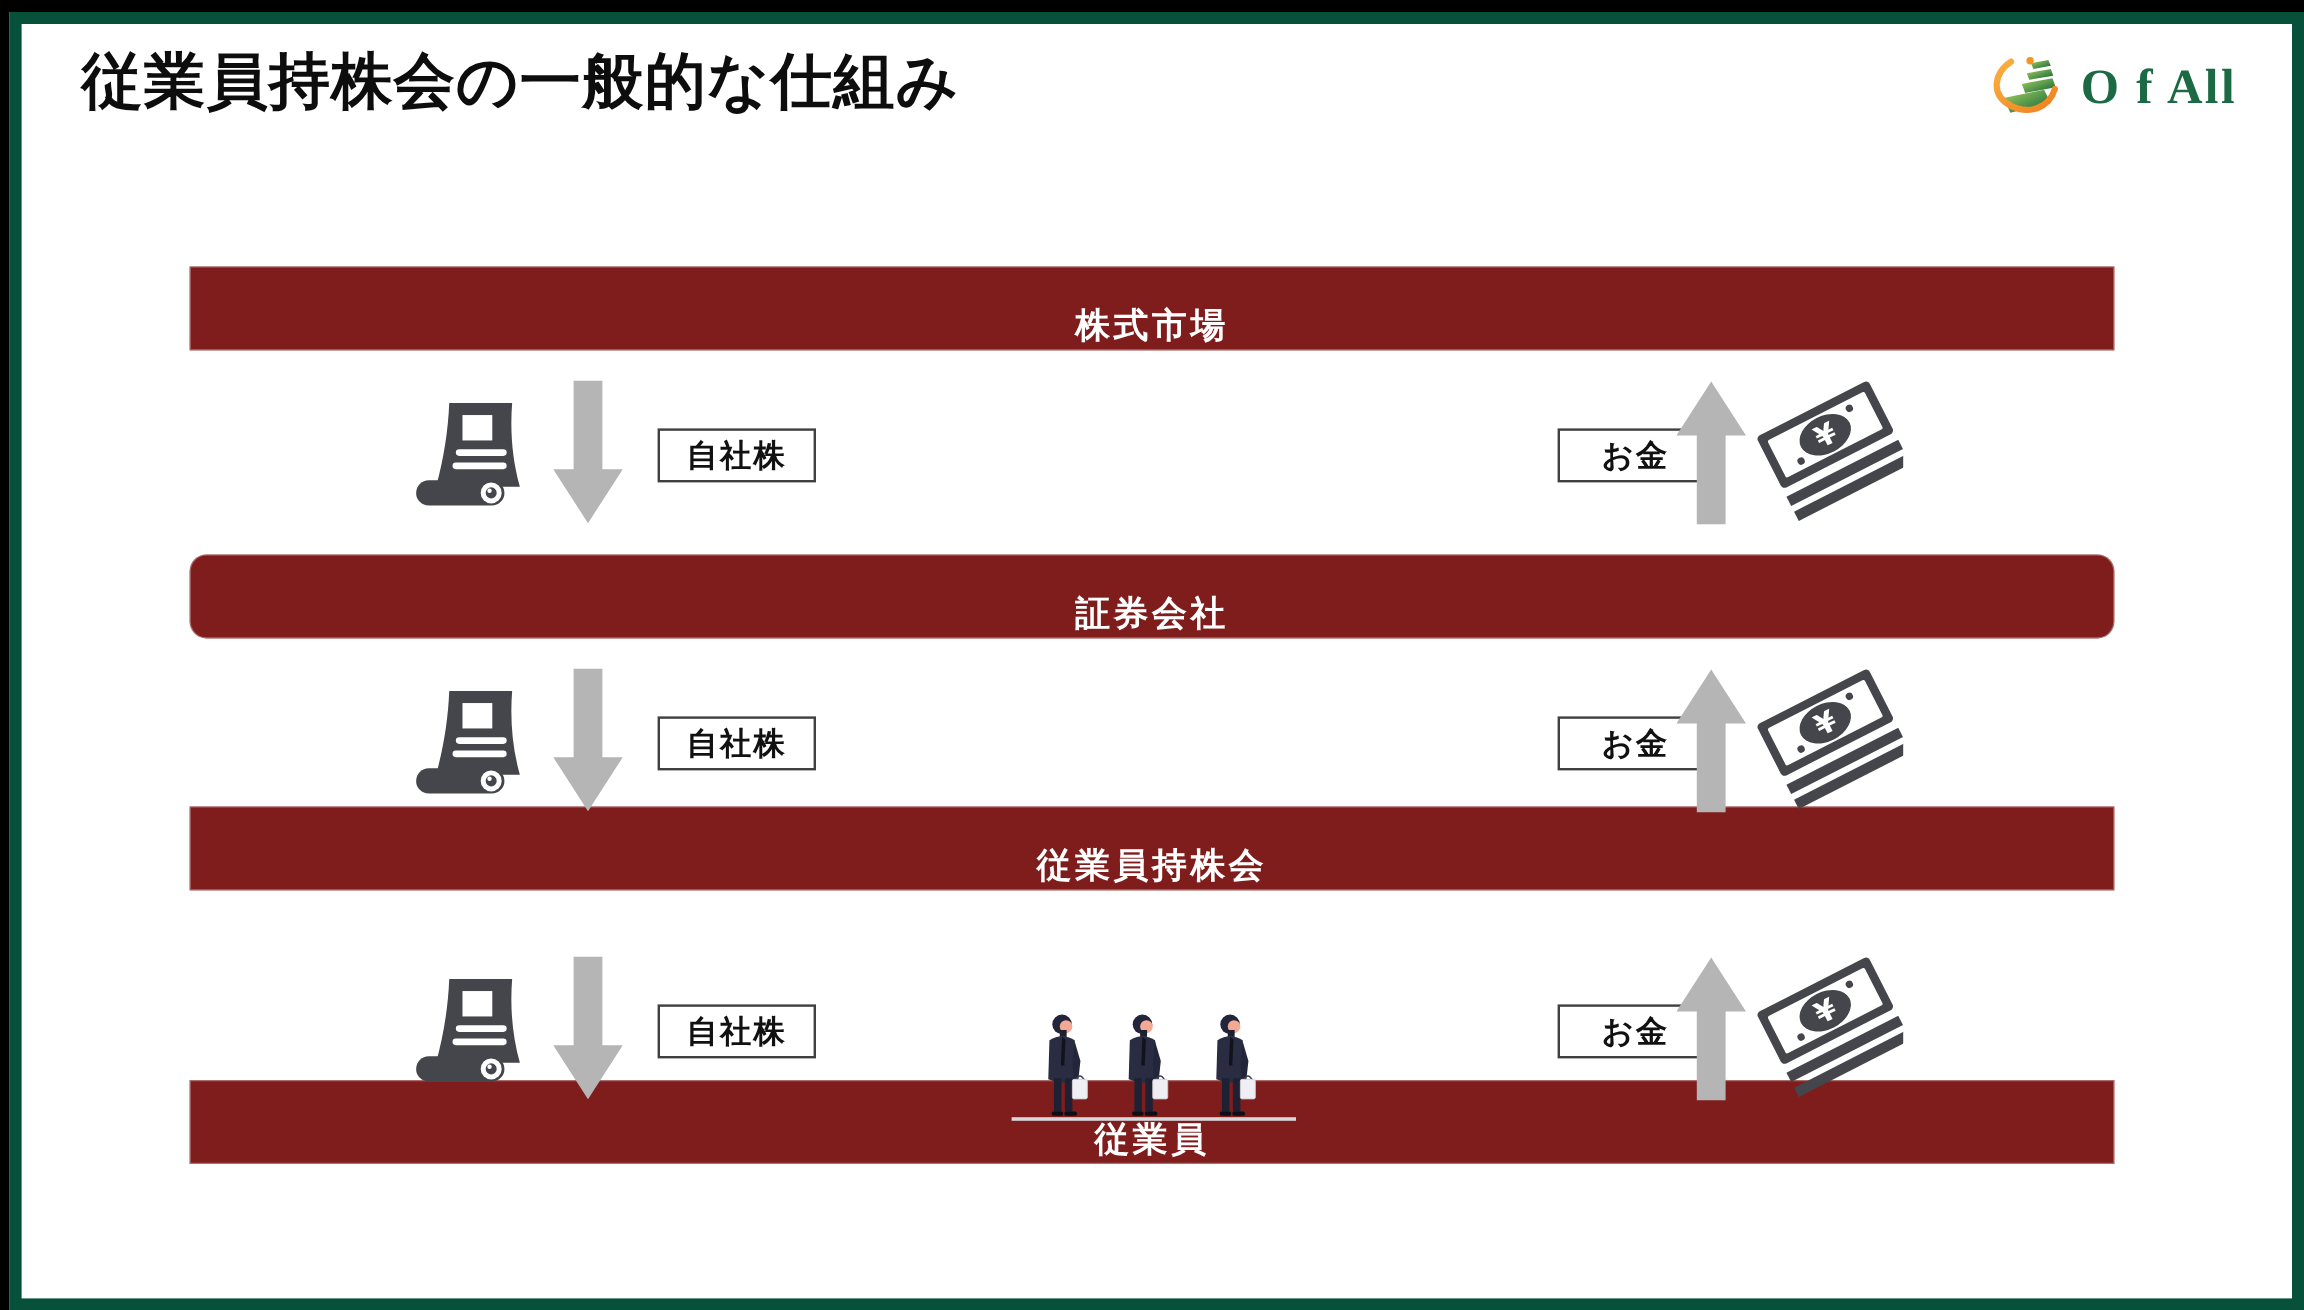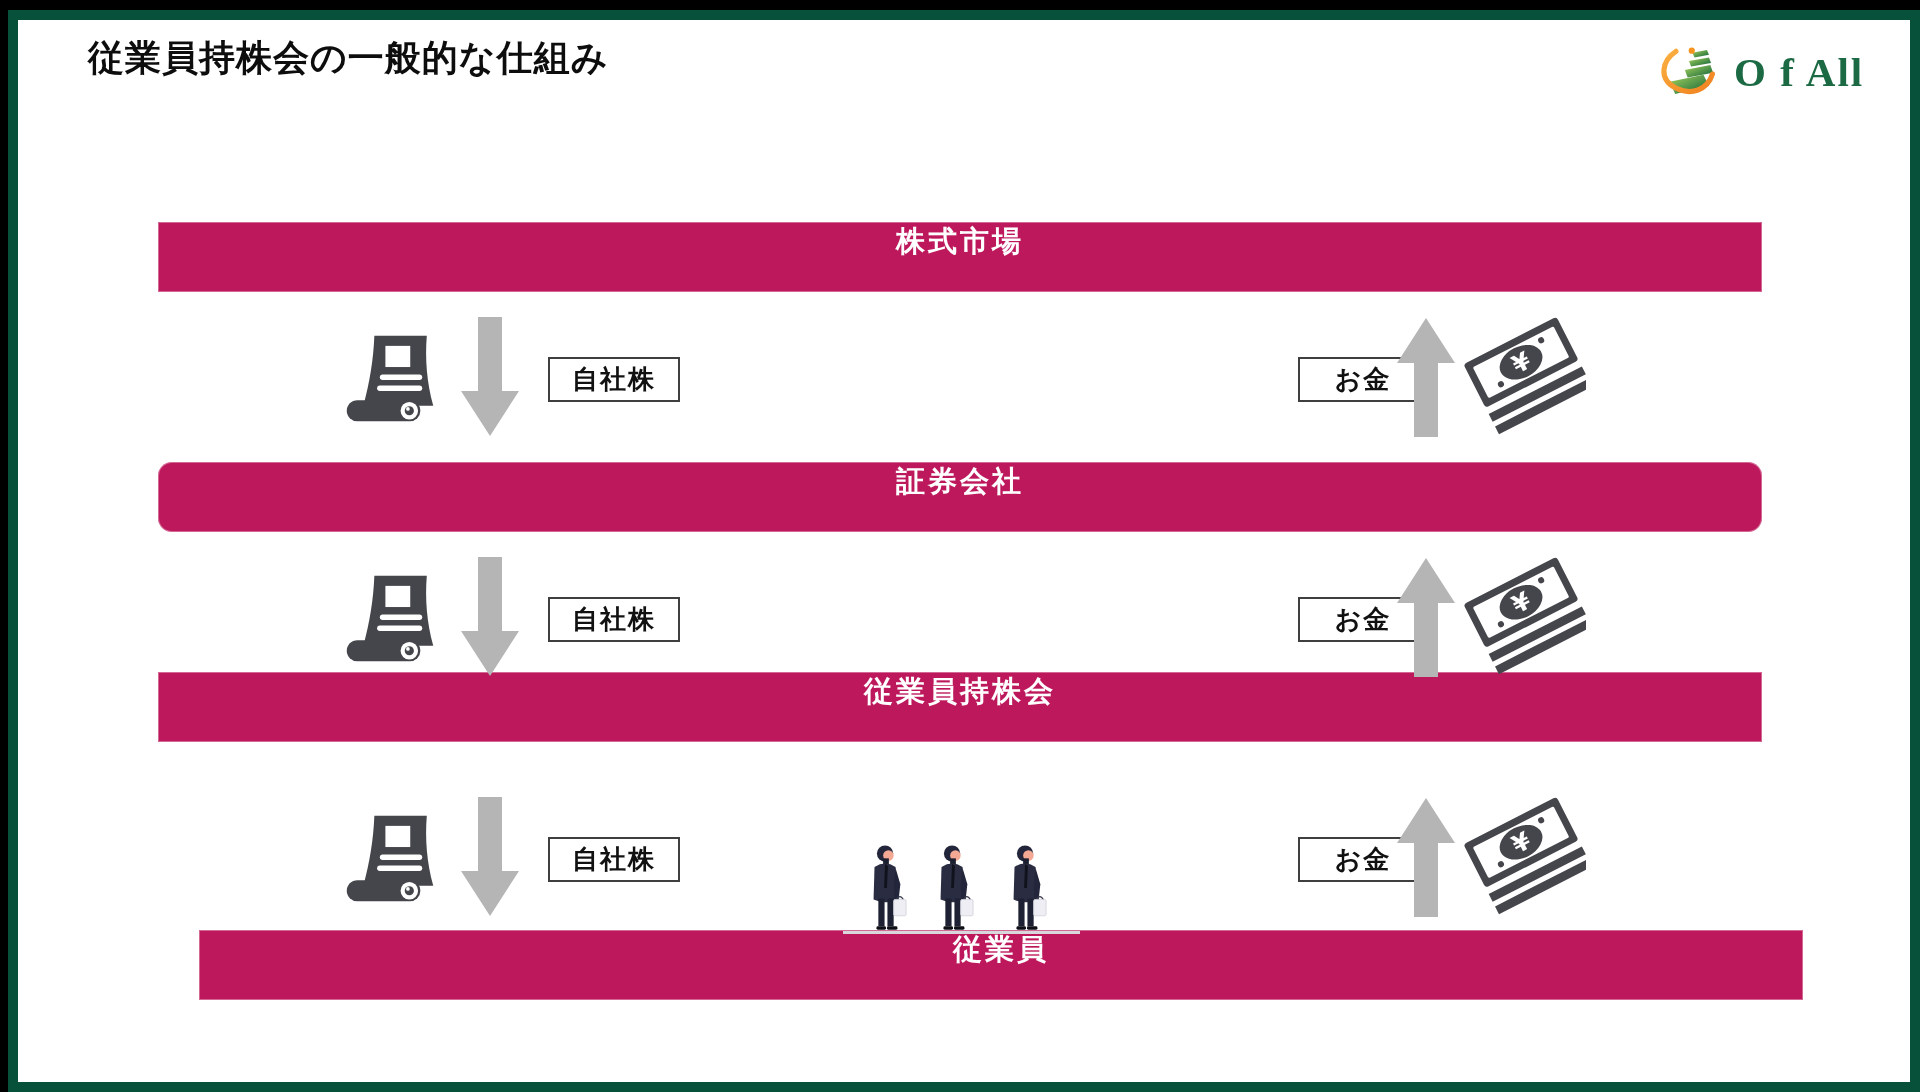--- a/index.html
+++ b/index.html
@@ -11,44 +11,44 @@
     font-family:"Liberation Sans","DejaVu Sans",sans-serif;
   }
   .slide-frame{
     position:absolute;left:8px;top:10px;
     width:1912px;height:1082px;
     box-sizing:border-box;
     background:#ffffff;
     border:10px solid #07503a;
   }
   .page-title{
-    position:absolute;left:88px;top:34px;
-    font-size:36px;font-weight:800;color:#0d0d0d;
+    position:absolute;left:68px;top:34px;
+    font-size:51px;font-weight:800;color:#0d0d0d;
     letter-spacing:1px;
   }
   
   .logo{position:absolute;left:1658px;top:36px;width:230px;height:72px;display:flex;align-items:center;}
   .logo-icon{width:62px;height:68px;flex:0 0 auto;}
   .logo-text{
     font-family:"Liberation Serif","DejaVu Serif",serif;
     font-weight:700;font-size:41px;color:#1b6a44;
     margin-left:14px;letter-spacing:2px;white-space:nowrap;
   }
   
   .band{
     position:absolute;left:158px;width:1604px;height:70px;
-    background:#be185d;
+    background:#7f1d1d;
     box-shadow:inset 0 0 0 1px rgba(255,255,255,0.35);
-    display:flex;align-items:flex-start;justify-content:center;
+    display:flex;align-items:flex-end;justify-content:center;
     color:#ffffff;font-size:29px;font-weight:700;letter-spacing:3px;
   }
   .band-1{top:222px;}
   .band-2{top:462px;border-radius:14px;}
   .band-3{top:672px;}
-  .band-4{top:930px;margin-left:41px;}
+  .band-4{top:900px;}
   
   .flow-row{position:absolute;left:156px;width:1604px;height:168px;}
   .flow-row-1{top:294px;}
   .flow-row-2{top:534px;}
   .flow-row-3{top:774px;}
   .doc-icon{position:absolute;left:188px;top:36px;width:92px;height:98px;}
   .arrow{position:absolute;width:58px;height:120px;top:23px;}
   .arrow-down{left:305px;}
   .arrow-up{left:1241px;}
   .flow-label{

